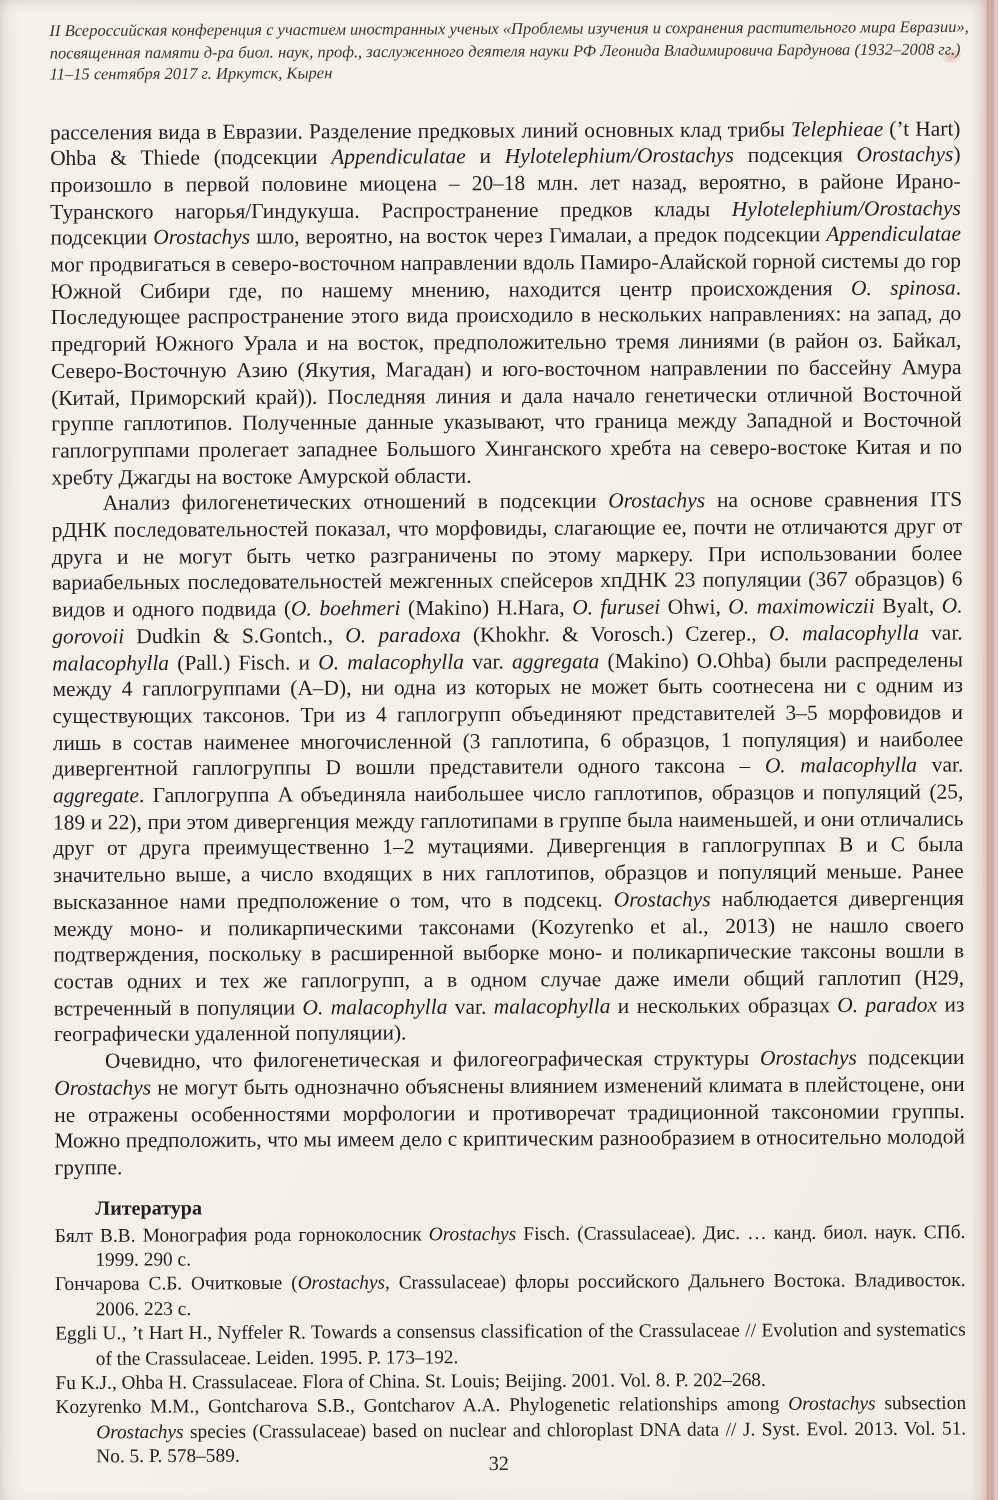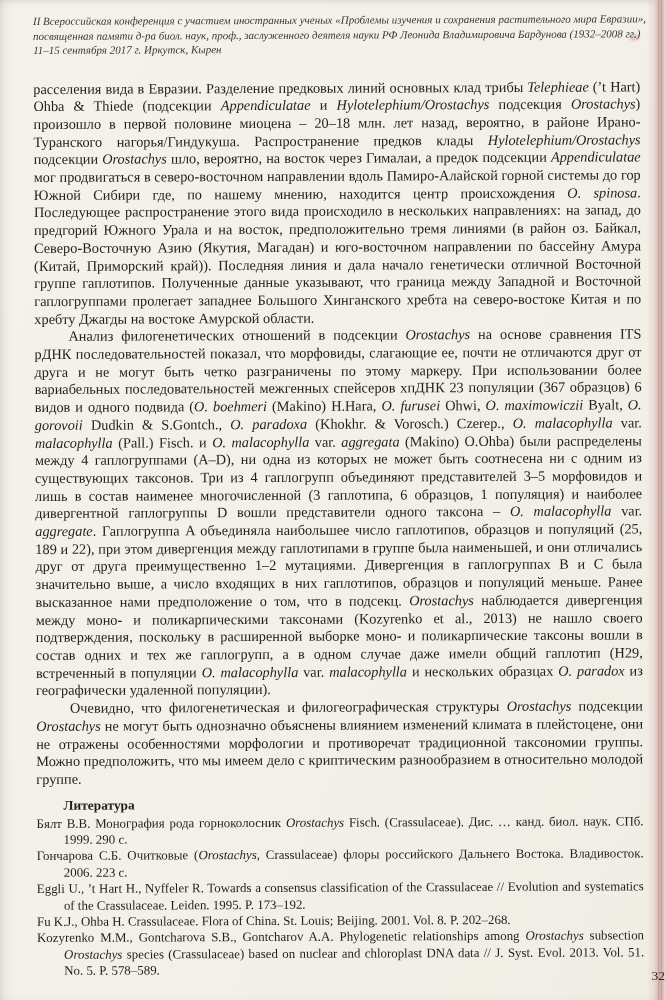--- a/index.html
+++ b/index.html
@@ -81,21 +81,21 @@
     font-size: 12.9px;
     line-height: 16.4px;
     text-align: justify;
     padding-left: 27px;
     text-indent: -27px;
   }
   .page-number {
     position: absolute;
     left: 0; bottom: 16px;
     width: 100%;
-    text-align: right;
+    text-align: center;
     font-size: 13.5px;
     color: #2a2825;
   }
 </style>
 </head>
 <body>
 
 <div class="page">
 
   <div class="scan-edge-right"></div>

